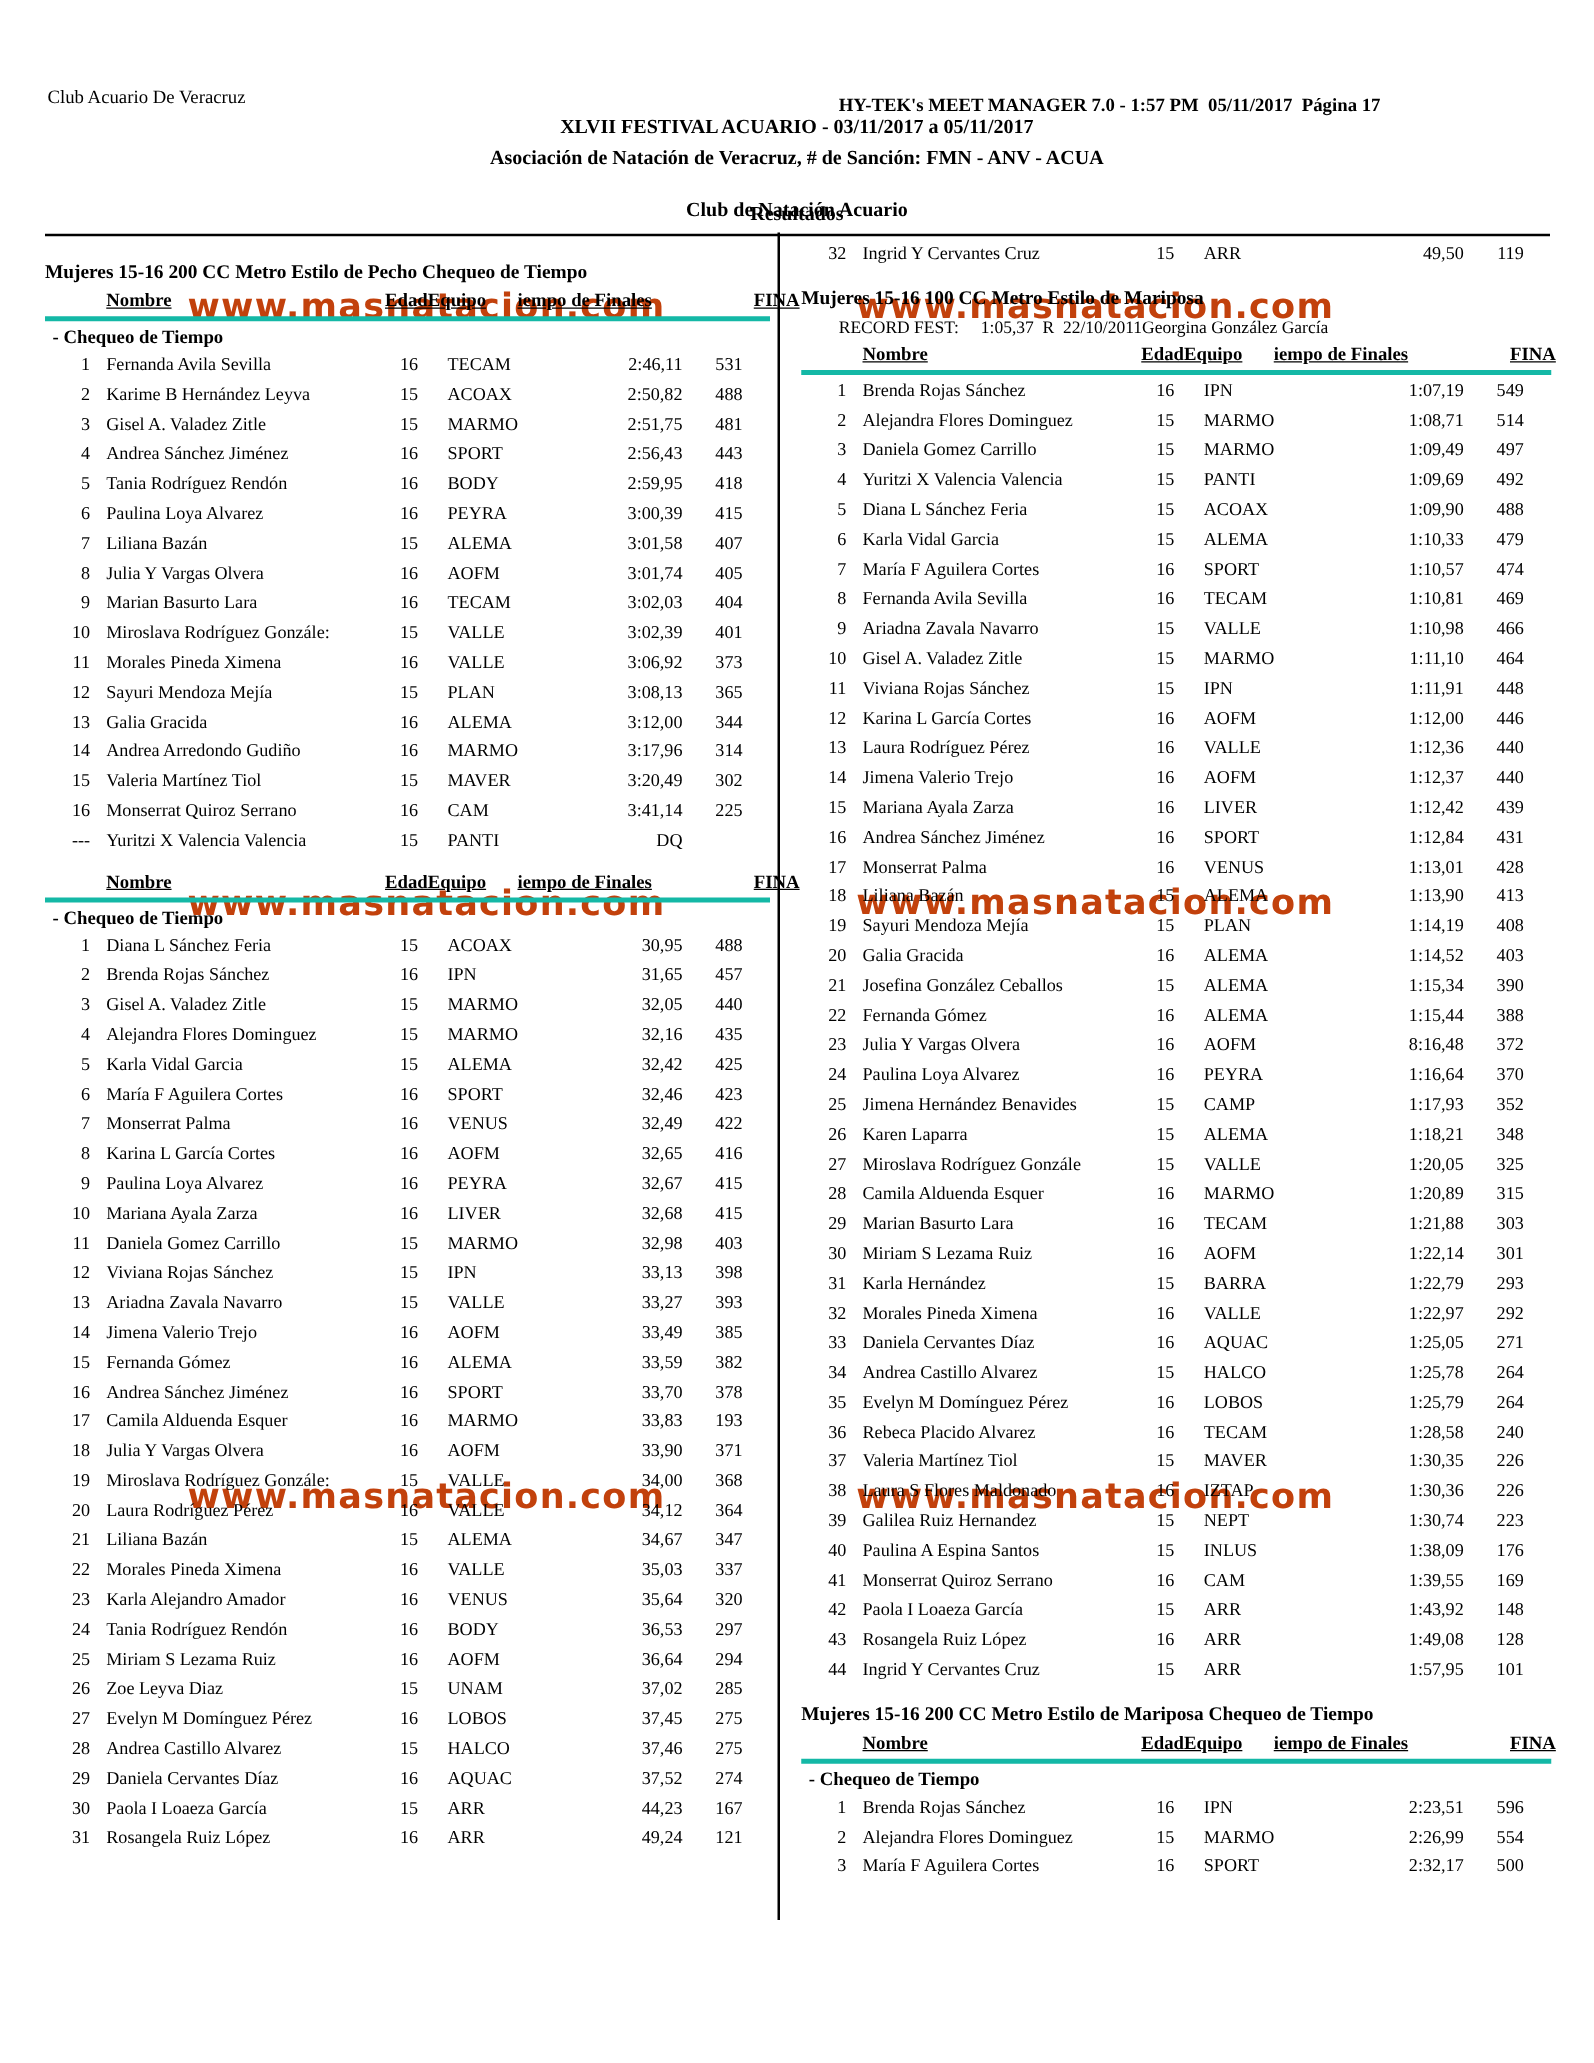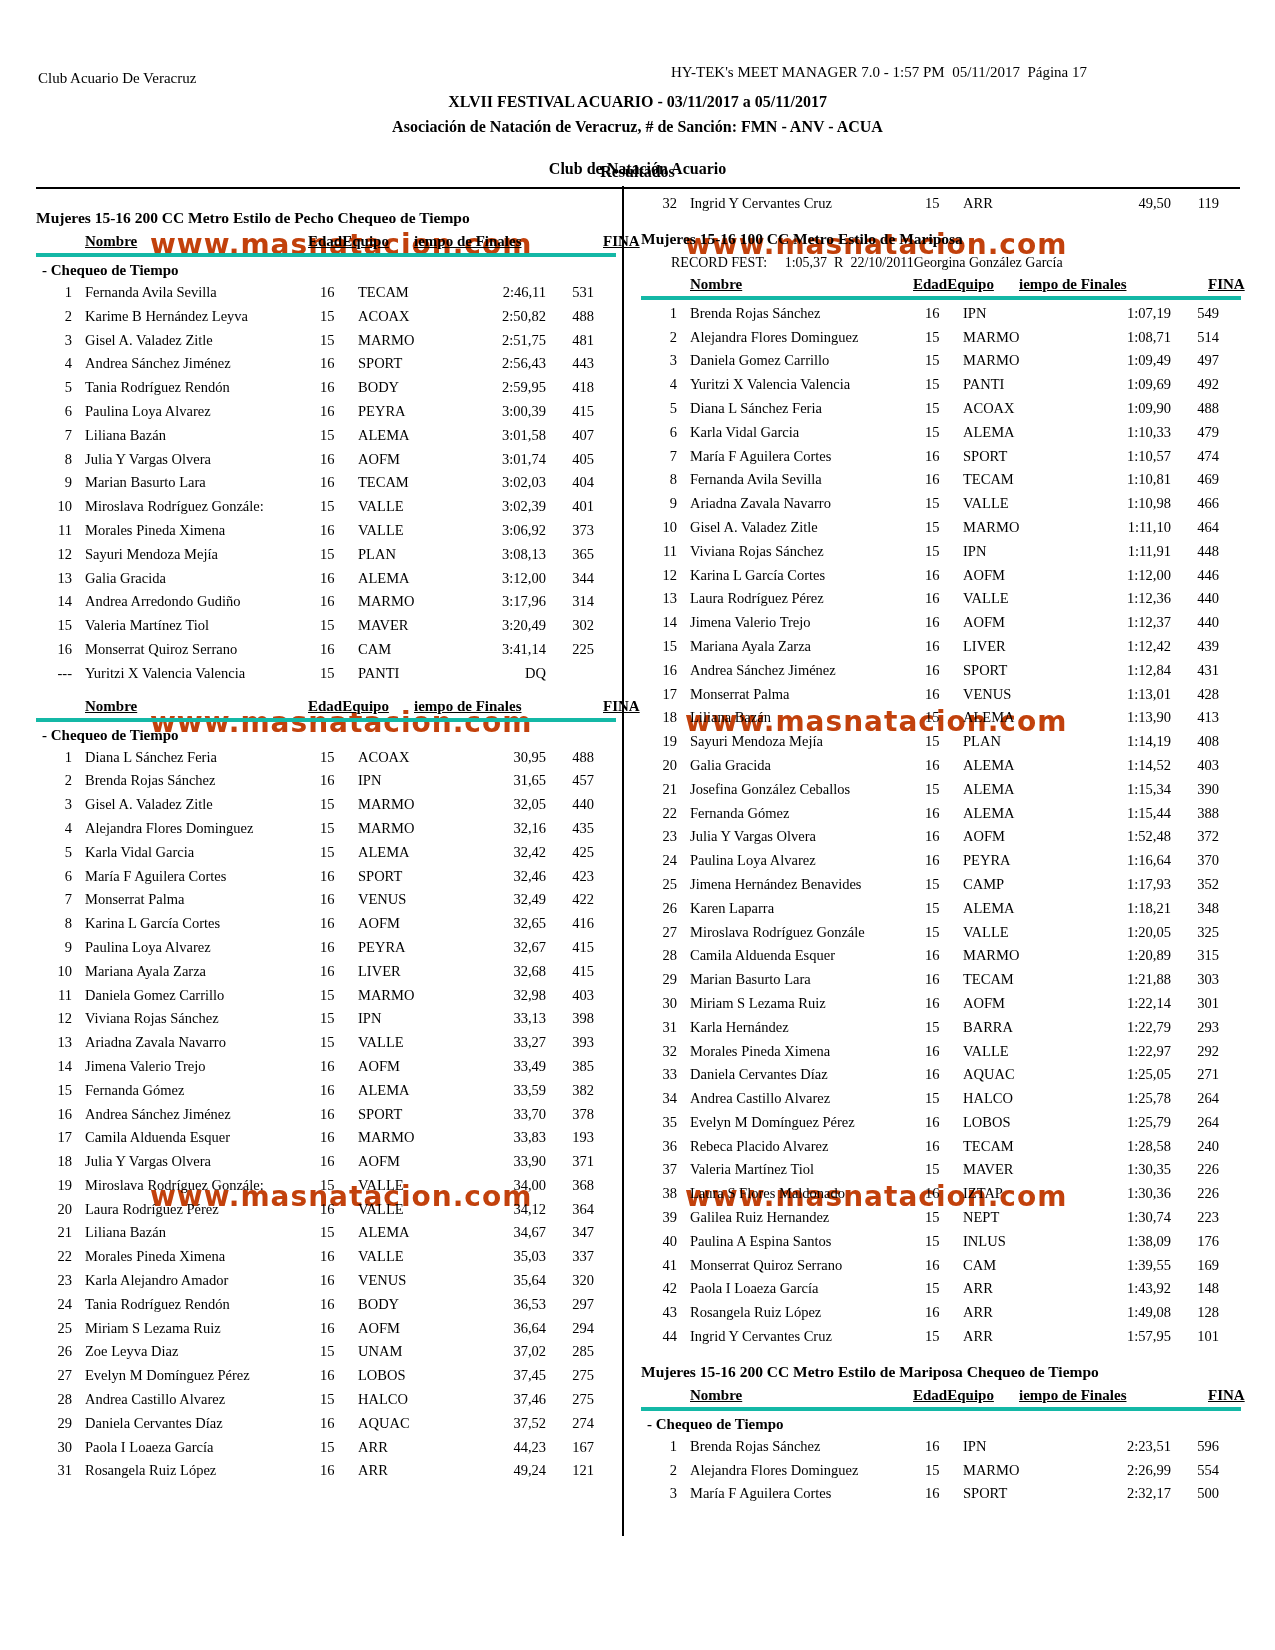--- a/index.html
+++ b/index.html
@@ -2,21 +2,21 @@
 <html><head>
 <meta charset="utf-8">
 <style>
   html, body { margin: 0; padding: 0; background: #ffffff; }
   body {
     width: 1275px; height: 1650px; position: relative; overflow: hidden;
     font-family: "Liberation Serif", "DejaVu Serif", serif; color: #000;
   }
   .page-header { position: absolute; left: 0; top: 0; width: 1275px; }
   .hdr-left { position: absolute; left: 38px; top: 70px; font-size: 15px; }
-  .hdr-right { position: absolute; left: 671px; top: 64px; font-size: 15px; white-space: pre; }
+  .hdr-right { position: absolute; left: 671px; top: 77px; font-size: 15px; white-space: pre; font-weight: bold; }
   .hdr-center { position: absolute; left: 0; width: 1275px; text-align: center; font-weight: bold; font-size: 16px; }
   .hdr-rule { position: absolute; left: 36px; top: 187px; width: 1204px; height: 2px; background: #000; }
   .col-divider { position: absolute; left: 622px; top: 186px; width: 2px; height: 1350px; background: #000; }
 
   .column { position: absolute; }
   .col-left { left: 36px; top: 205px; width: 580px; }
   .col-right { left: 641px; top: 192px; width: 600px; }
 
   .event-title { font-weight: bold; font-size: 15.5px; height: 26px; line-height: 26px; white-space: nowrap; }
   .record { font-size: 14px; height: 22px; line-height: 22px; padding-left: 30px; white-space: pre; }
@@ -676,21 +676,21 @@
           <span class="c-age">16</span>
           <span class="c-team">ALEMA</span>
           <span class="c-time">1:15,44</span>
           <span class="c-fina">388</span>
         </div>
         <div class="row">
           <span class="c-place">23</span>
           <span class="c-name">Julia Y Vargas Olvera</span>
           <span class="c-age">16</span>
           <span class="c-team">AOFM</span>
-          <span class="c-time">1:52,48</span>
+          <span class="c-time">8:16,48</span>
           <span class="c-fina">372</span>
         </div>
         <div class="row">
           <span class="c-place">24</span>
           <span class="c-name">Paulina Loya Alvarez</span>
           <span class="c-age">16</span>
           <span class="c-team">PEYRA</span>
           <span class="c-time">1:16,64</span>
           <span class="c-fina">370</span>
         </div>

